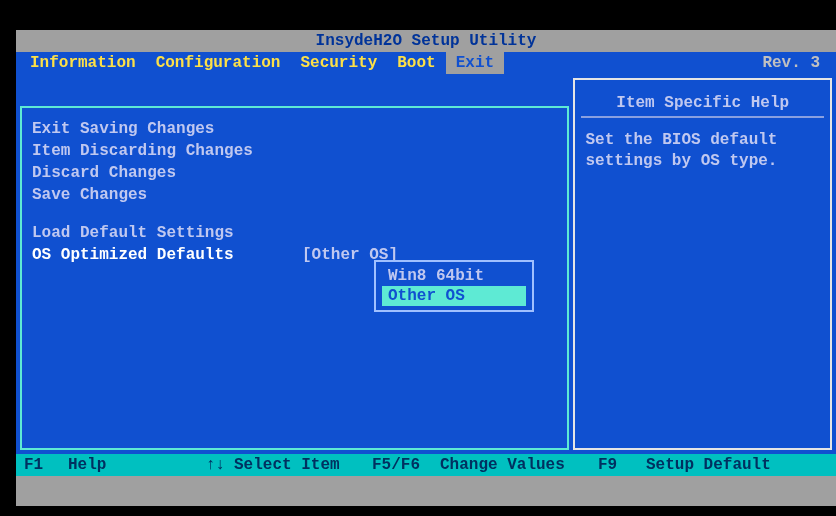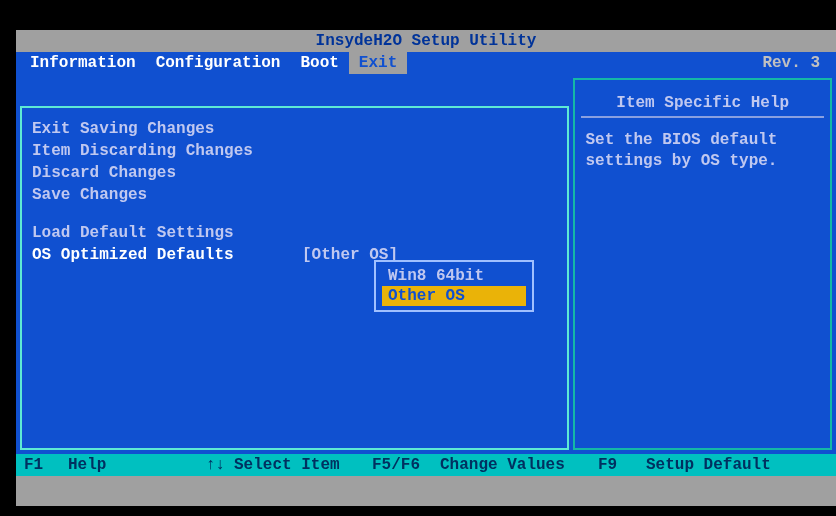--- a/index.html
+++ b/index.html
@@ -33,21 +33,21 @@
   .menu-bar {
     background: #1050d0;
     color: #b0b0b0;
     display: flex;
     align-items: center;
     padding: 0 4px;
     position: relative;
   }
   .menu-item {
     padding: 2px 10px;
-    color: #ffffff;
+    color: #fde047;
   }
   .menu-item.active {
     background: #a0a0a0;
     color: #1050d0;
   }
   .rev {
     position: absolute;
     right: 16px;
     color: #c0c0c0;
   }
@@ -60,21 +60,21 @@
   }
   .left-pane {
     flex: 1 1 68%;
     border: 2px solid #5eead4;
     padding: 10px 6px;
     position: relative;
     margin-top: 28px;
   }
   .right-pane {
     flex: 1 1 32%;
-    border: 2px solid #14b8a6;
+    border: 2px solid #e5e5e5;
     padding: 10px 6px;
   }
   .option-row {
     color: #c0c8f0;
     padding: 2px 4px;
     white-space: nowrap;
   }
   .option-row.selected {
     color: #ffffff;
   }
@@ -104,21 +104,21 @@
     border: 2px solid #a0c0ff;
     padding: 4px 6px;
     z-index: 10;
     min-width: 160px;
   }
   .popup-item {
     color: #c0c8f0;
     padding: 1px 6px;
   }
   .popup-item.highlight {
-    background: #eab308;
+    background: #5eead4;
     color: #1050d0;
   }
   .footer {
     background: #00c0c0;
     color: #003060;
     padding: 2px 4px;
   }
   .footer-row {
     display: flex;
     gap: 0;
@@ -138,20 +138,21 @@
 </head>
 <body>
 
 <div class="screen">
 
   <div class="title-bar">InsydeH2O Setup Utility</div>
 
   <div class="menu-bar">
     <span class="menu-item">Information</span>
     <span class="menu-item">Configuration</span>
+    <span class="menu-item">Security</span>
     <span class="menu-item">Boot</span>
     <span class="menu-item active">Exit</span>
     <span class="rev">Rev. 3</span>
   </div>
 
   <div class="main">
     <div class="left-pane">
       <div class="option-row">Exit Saving Changes</div>
       <div class="option-row">Item Discarding Changes</div>
       <div class="option-row">Discard Changes</div>

